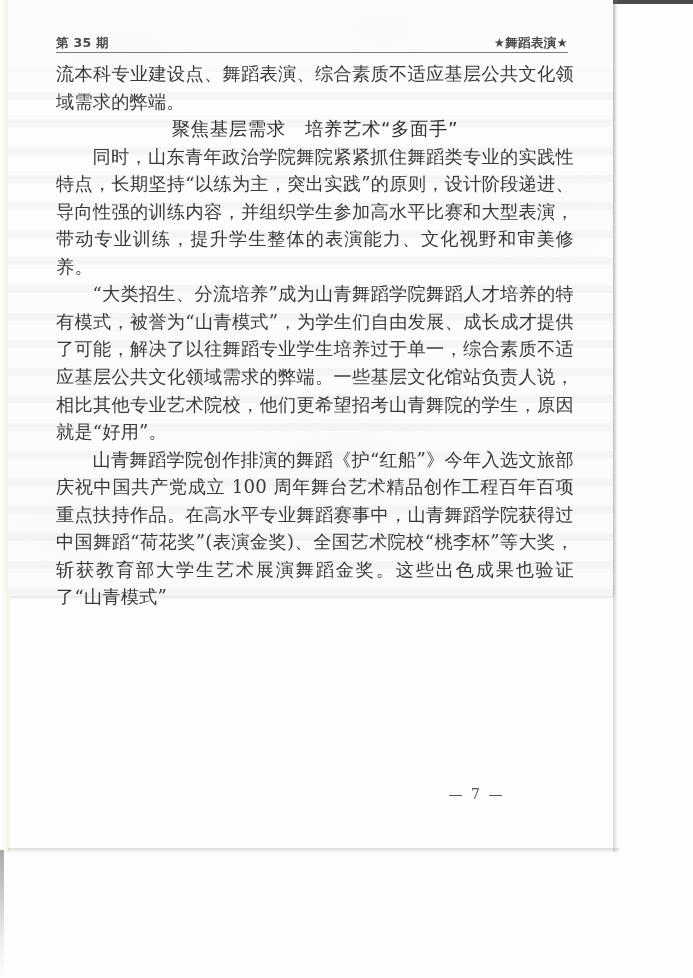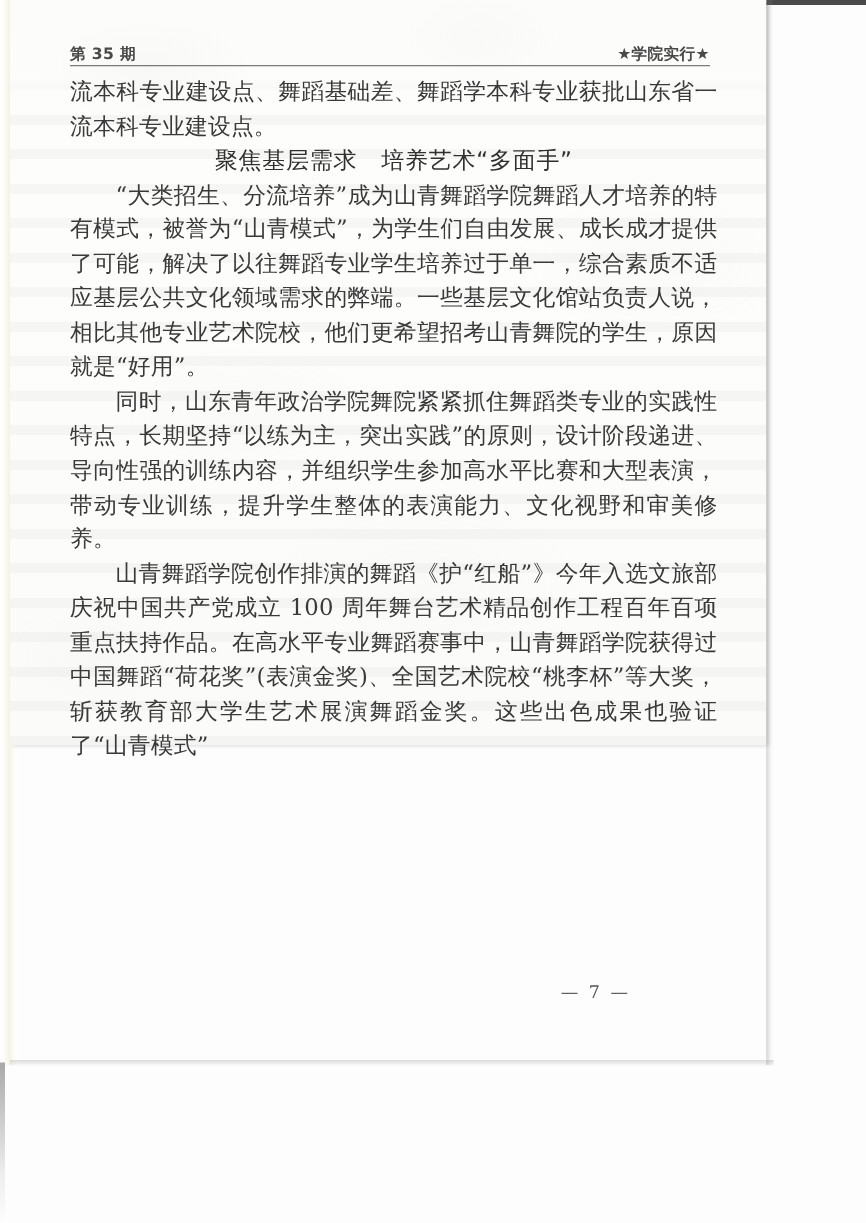--- a/index.html
+++ b/index.html
@@ -190,36 +190,36 @@
 
 <div id="page-sheet">
 
   <div id="paper-noise"></div>
   <div id="show-through"></div>
 
   <div class="inkwrap">
 
     <div id="running-header">
       <span class="hdr-text">第 35 期</span>
-      <span class="hdr-text">★学院实行★</span>
+      <span class="hdr-text">★舞蹈表演★</span>
     </div>
     <div id="header-rule"></div>
 
     <div id="body-block">
 
-      <p class="para">流本科专业建设点、舞蹈基础差、舞蹈学本科专业获批山东省一流本科专业建设点。</p>
+      <p class="para">流本科专业建设点、舞蹈表演、综合素质不适应基层公共文化领域需求的弊端。</p>
 
       <p id="section-heading">聚焦基层需求   培养艺术“多面手”</p>
 
 
 
 
+      <p class="para indent">同时，山东青年政治学院舞院紧紧抓住舞蹈类专业的实践性特点，长期坚持“以练为主，突出实践”的原则，设计阶段递进、导向性强的训练内容，并组织学生参加高水平比赛和大型表演，带动专业训练，提升学生整体的表演能力、文化视野和审美修养。</p>
+
       <p class="para indent">“大类招生、分流培养”成为山青舞蹈学院舞蹈人才培养的特有模式，被誉为“山青模式”，为学生们自由发展、成长成才提供了可能，解决了以往舞蹈专业学生培养过于单一，综合素质不适应基层公共文化领域需求的弊端。一些基层文化馆站负责人说，相比其他专业艺术院校，他们更希望招考山青舞院的学生，原因就是“好用”。</p>
-
-      <p class="para indent">同时，山东青年政治学院舞院紧紧抓住舞蹈类专业的实践性特点，长期坚持“以练为主，突出实践”的原则，设计阶段递进、导向性强的训练内容，并组织学生参加高水平比赛和大型表演，带动专业训练，提升学生整体的表演能力、文化视野和审美修养。</p>
 
       <p class="para indent">山青舞蹈学院创作排演的舞蹈《护“红船”》今年入选文旅部庆祝中国共产党成立 100 周年舞台艺术精品创作工程百年百项重点扶持作品。在高水平专业舞蹈赛事中，山青舞蹈学院获得过中国舞蹈“荷花奖”(表演金奖)、全国艺术院校“桃李杯”等大奖，斩获教育部大学生艺术展演舞蹈金奖。这些出色成果也验证了“山青模式”</p>
 
     </div>
 
     <div id="folio">
       <span class="folio-inner">— 7 —</span>
     </div>
 
   </div>

